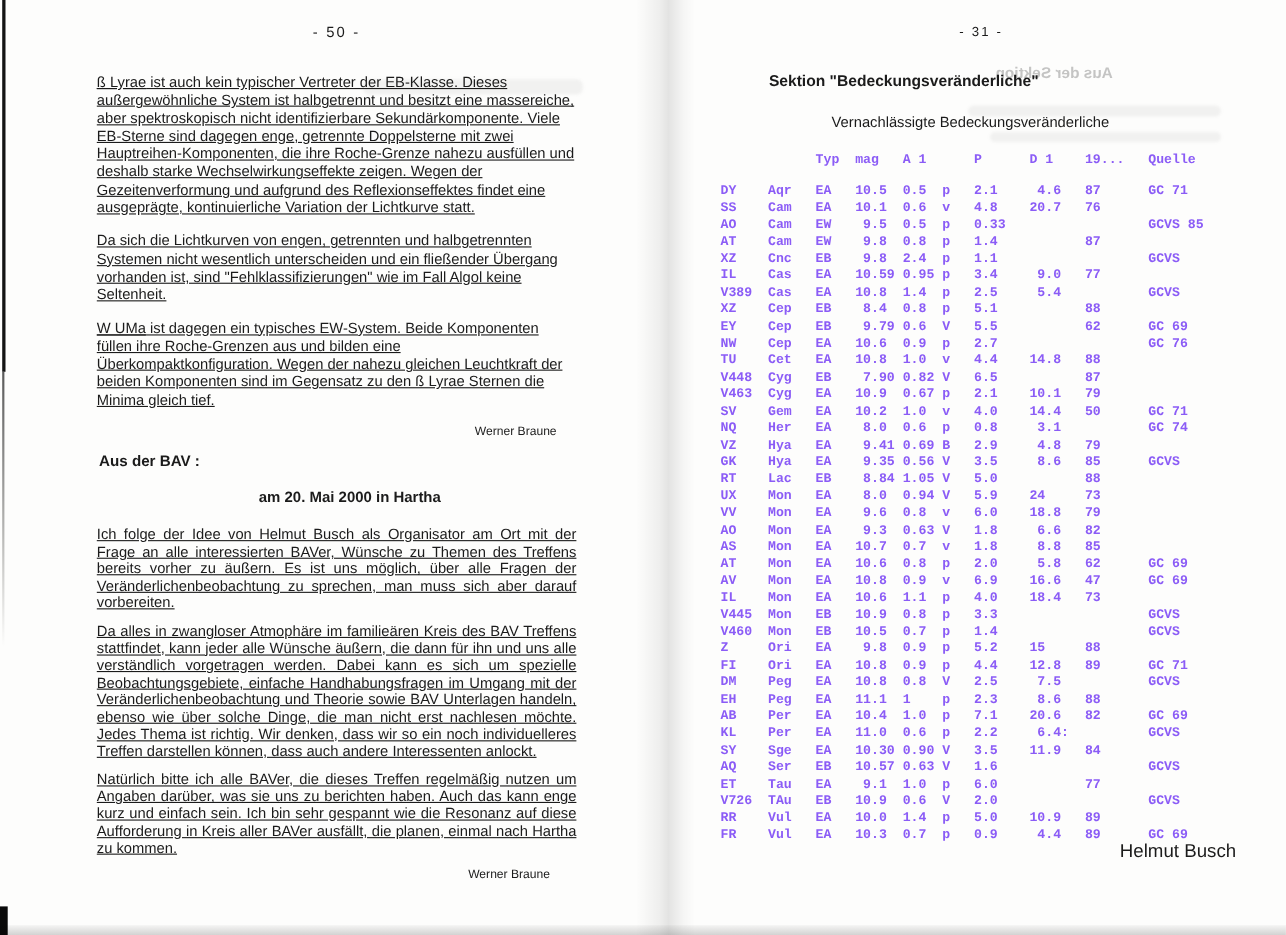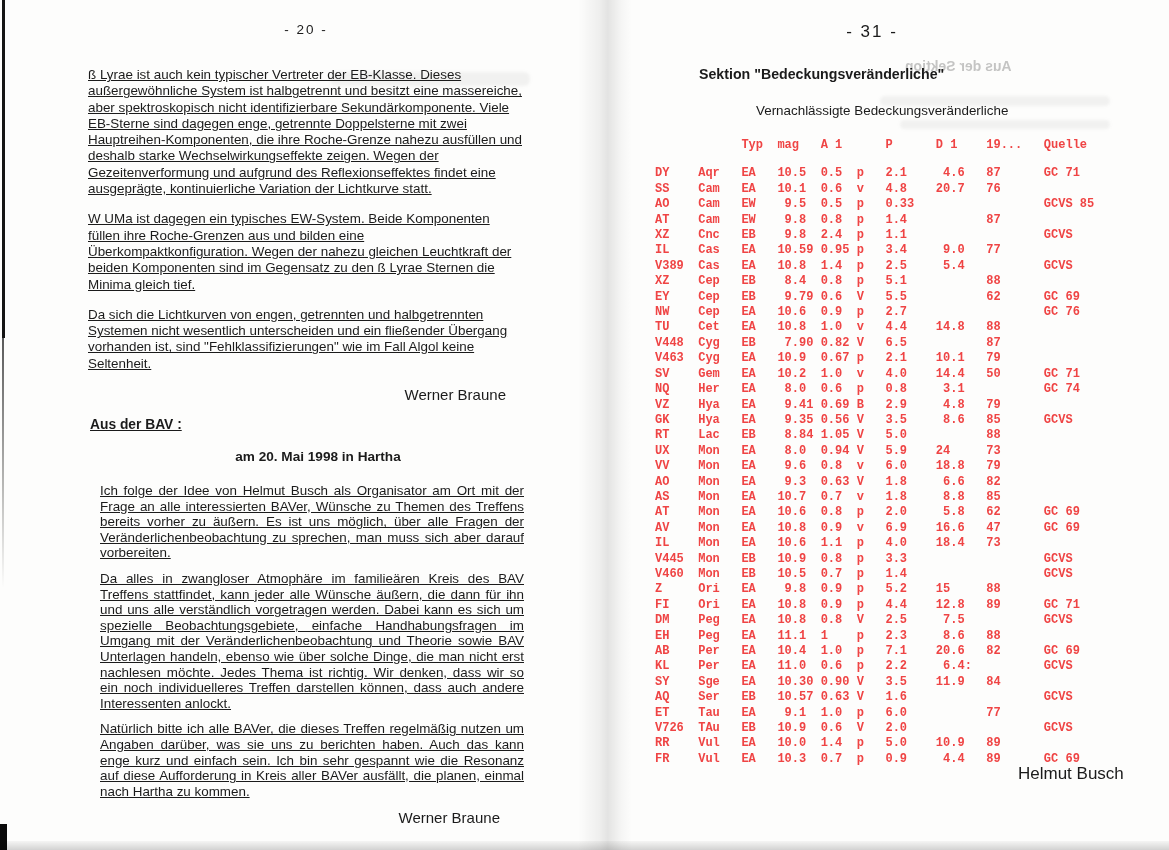--- a/index.html
+++ b/index.html
@@ -23,65 +23,65 @@
     position:absolute;transform:scaleX(-1);
     font-weight:bold;font-size:14px;color:rgba(110,110,110,0.40);
     filter:blur(0.6px);white-space:nowrap;
   }
   
   .left-page{position:absolute;left:88px;top:22px;width:436px;}
   .page-number{text-align:center;font-size:13.5px;letter-spacing:2px;margin-bottom:30px;}
   .left-body p{font-size:13.4px;line-height:16.3px;margin:0 0 14px 0;text-decoration:underline;}
   .left-body p.just{text-align:justify;}
   .left-body .u{text-decoration:underline;}
-  .sig-right{text-align:right;font-size:15px;padding-right:18px;margin:4px 0 12px 0;}
-  .section-heading{font-weight:bold;font-size:13.8px;margin:14px 0 16px 2px;text-decoration:underline;}
+  .sig-right{text-align:right;font-size:11px;padding-right:18px;margin:4px 0 12px 0;}
+  .section-heading{font-weight:bold;font-size:13.8px;margin:14px 0 16px 2px;}
   .announce-title{text-align:center;font-weight:bold;font-size:13.6px;line-height:17px;margin:0 0 18px 24px;}
-  .announce p{font-size:13.4px;line-height:15.6px;margin:0 0 10px 12px;text-align:justify;}
+  .announce p{font-size:13.4px;line-height:15.6px;margin:0 0 10px 0;text-align:justify;}
   
-  .rp-page-number{position:absolute;left:832px;top:22px;width:80px;text-align:center;font-size:17px;letter-spacing:2px;}
+  .rp-page-number{position:absolute;left:832px;top:22px;width:80px;text-align:right;font-size:12px;letter-spacing:2px;}
   .rp-heading{position:absolute;left:699px;top:66px;font-weight:bold;font-size:14.2px;}
   .rp-subtitle{position:absolute;left:756px;top:103px;font-size:13.4px;text-align:center;}
   .var-table{
     position:absolute;left:655px;top:138px;
     font-family:"Liberation Mono","DejaVu Sans Mono",monospace;
-    font-weight:bold;font-size:12px;line-height:15.4px;color:#ef4444;
+    font-weight:bold;font-size:12px;line-height:15.4px;color:#8b5cf6;
     white-space:pre;
   }
   .var-table .thead{margin-bottom:13px;}
   .rp-signature{position:absolute;left:1018px;top:764px;font-size:17px;}
 </style>
 </head>
 <body>
 
 <div class="scan-edge-line"></div>
 <div class="scan-edge-fade"></div>
 <div class="scan-corner-mark"></div>
 <div class="scan-bottom-band"></div>
 <div class="page-gutter-shadow"></div>
 <div class="smudge" style="left:330px;top:72px;width:200px;height:14px;"></div>
 <div class="smudge" style="left:880px;top:96px;width:230px;height:10px;"></div>
 <div class="smudge" style="left:900px;top:120px;width:210px;height:9px;"></div>
 <div class="bleed-text" style="left:905px;top:58px;">Aus der Sektion</div>
 
 <div class="left-page">
-  <div class="page-number">- 20 -</div>
+  <div class="page-number">- 50 -</div>
 
   <div class="left-body" id="intro-paragraphs">
       <p><span class="u">ß Lyrae</span><span> ist auch kein typischer Vertreter der EB-Klasse. Dieses außergewöhnliche System ist halbgetrennt und besitzt eine massereiche, aber spektroskopisch nicht identifizierbare Sekundärkomponente. Viele EB-Sterne sind dagegen </span><span class="u">enge</span><span>, getrennte Doppelsterne mit zwei Hauptreihen-Komponenten, die ihre Roche-Grenze nahezu ausfüllen und deshalb starke Wechselwirkungseffekte zeigen. Wegen der Gezeitenverformung und aufgrund des Reflexionseffektes findet eine ausgeprägte, kontinuierliche Variation der Lichtkurve statt.</span></p>
+      <p><span>Da sich die Lichtkurven von engen, getrennten und halbgetrennten Systemen nicht wesentlich unterscheiden und ein fließender Übergang vorhanden ist, sind "Fehlklassifizierungen" wie im Fall Algol keine Seltenheit.</span></p>
       <p><span class="u">W UMa</span><span> ist dagegen ein typisches EW-System. Beide Komponenten füllen ihre Roche-Grenzen aus und bilden eine Überkompaktkonfiguration. Wegen der nahezu gleichen Leuchtkraft der beiden Komponenten sind im Gegensatz zu den ß Lyrae Sternen die Minima gleich tief.</span></p>
-      <p><span>Da sich die Lichtkurven von engen, getrennten und halbgetrennten Systemen nicht wesentlich unterscheiden und ein fließender Übergang vorhanden ist, sind "Fehlklassifizierungen" wie im Fall Algol keine Seltenheit.</span></p>
     </div>
 
   <div class="sig-right">Werner Braune</div>
 
   <div class="section-heading">Aus der BAV :</div>
 
   <div class="announce-title">
-    <div>am 20. Mai 1998 in Hartha</div>
+    <div>am 20. Mai 2000 in Hartha</div>
   </div>
 
   <div class="left-body announce" id="announce-paragraphs">
       <p class="just"><span>Ich folge der Idee von Helmut Busch als Organisator am Ort mit der Frage an alle interessierten BAVer, Wünsche zu Themen des Treffens bereits vorher zu äußern. Es ist uns möglich, über alle Fragen der Veränderlichenbeobachtung zu sprechen, man muss sich aber darauf vorbereiten.</span></p>
       <p class="just"><span>Da alles in zwangloser Atmophäre im familieären Kreis des BAV Treffens stattfindet, kann jeder alle Wünsche äußern, die dann für ihn und uns alle verständlich vorgetragen werden. Dabei kann es sich um spezielle Beobachtungsgebiete, einfache Handhabungsfragen im Umgang mit der Veränderlichenbeobachtung und Theorie sowie BAV Unterlagen handeln, ebenso wie über solche Dinge, die man nicht erst nachlesen möchte. Jedes Thema ist richtig. Wir denken, dass wir so ein noch individuelleres Treffen darstellen können, dass auch andere Interessenten anlockt.</span></p>
       <p class="just"><span>Natürlich bitte ich alle BAVer, die dieses Treffen regelmäßig nutzen um Angaben darüber, was sie uns zu berichten haben. Auch das kann enge kurz und einfach sein. Ich bin sehr gespannt wie die Resonanz auf diese Aufforderung in Kreis aller BAVer ausfällt, die planen, einmal nach Hartha zu kommen.</span></p>
     </div>
 
   <div class="sig-right" style="padding-right:24px;margin-top:0;">Werner Braune</div>
 </div>

